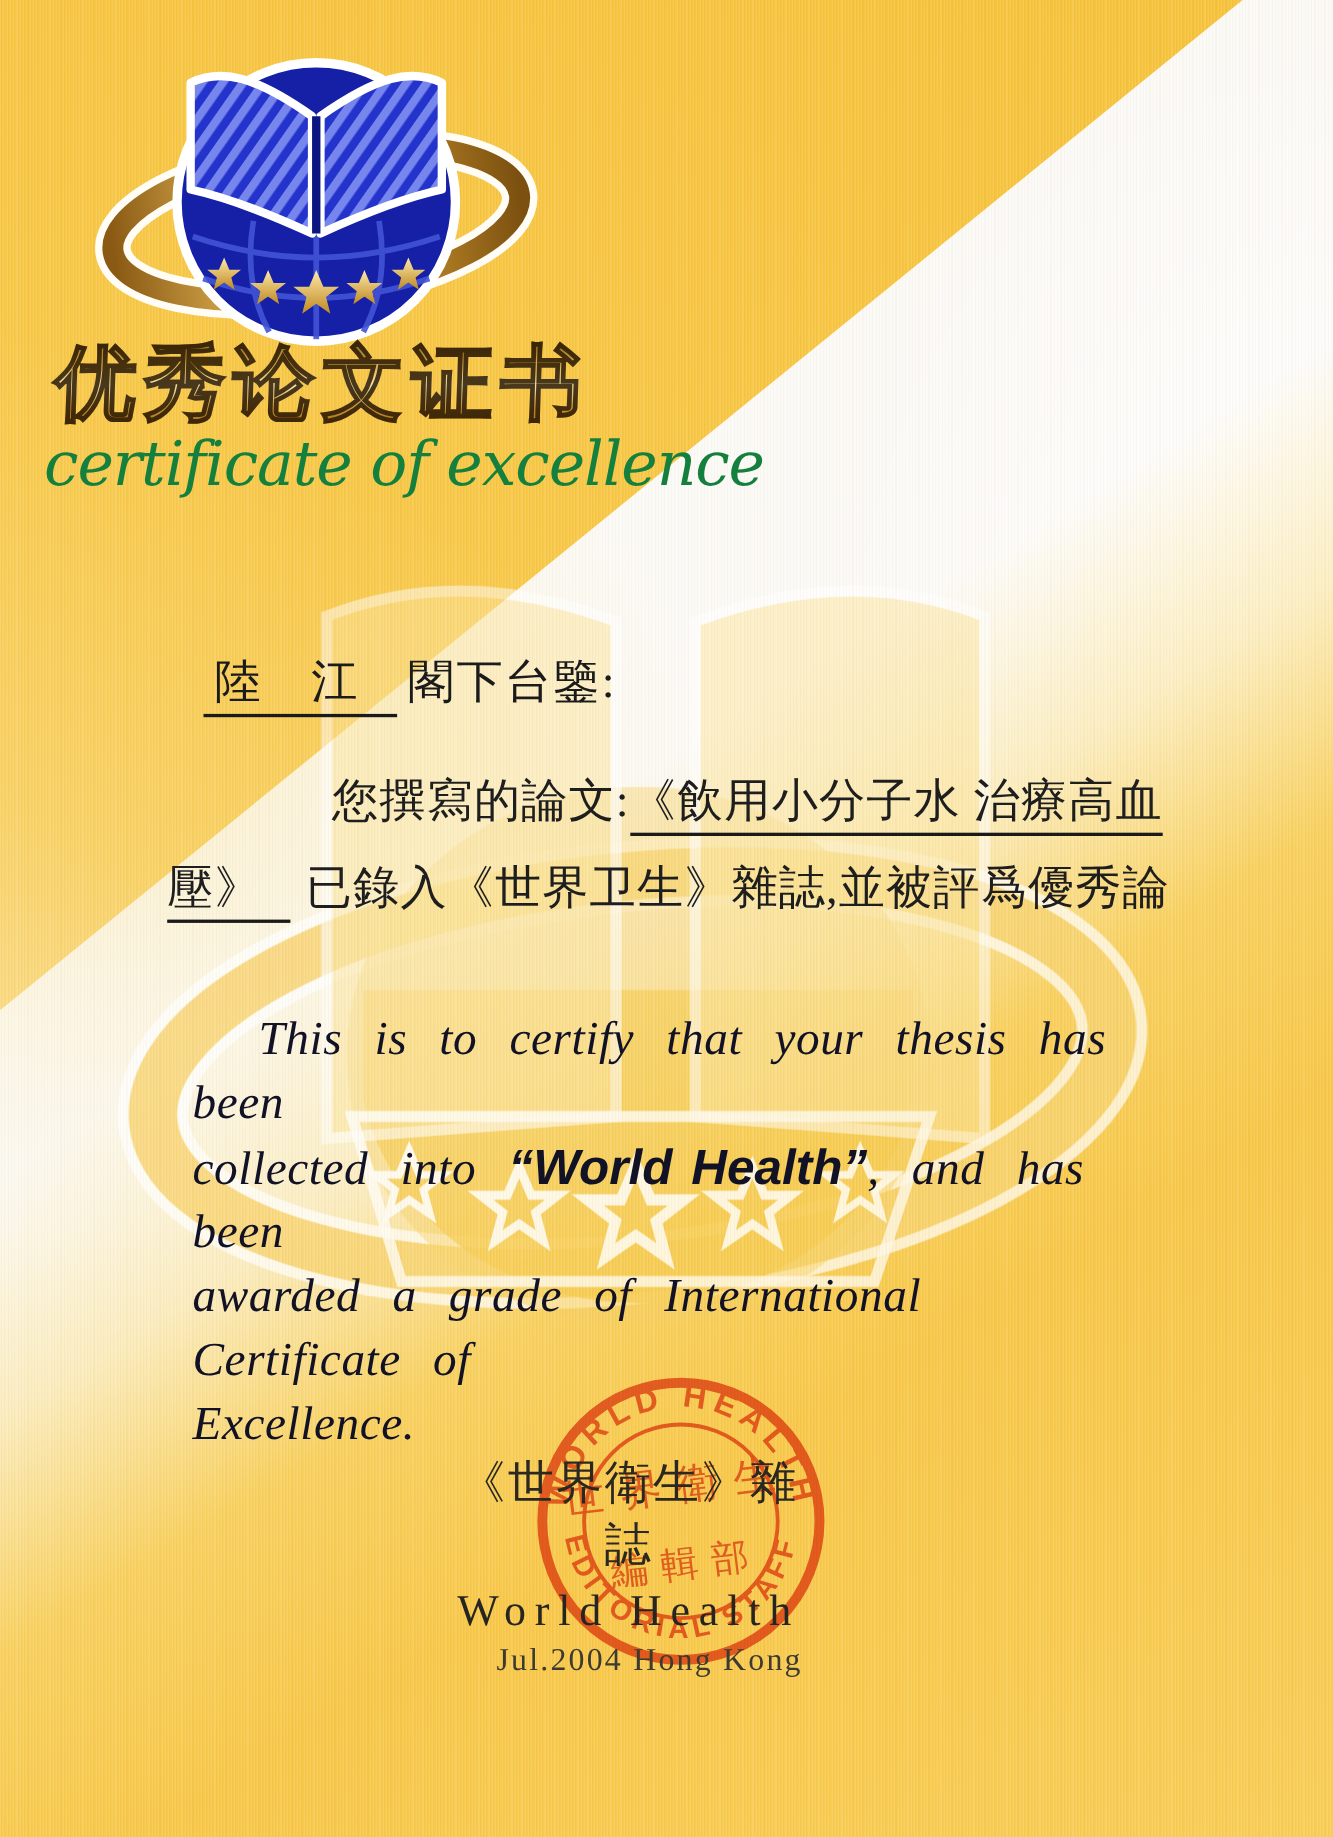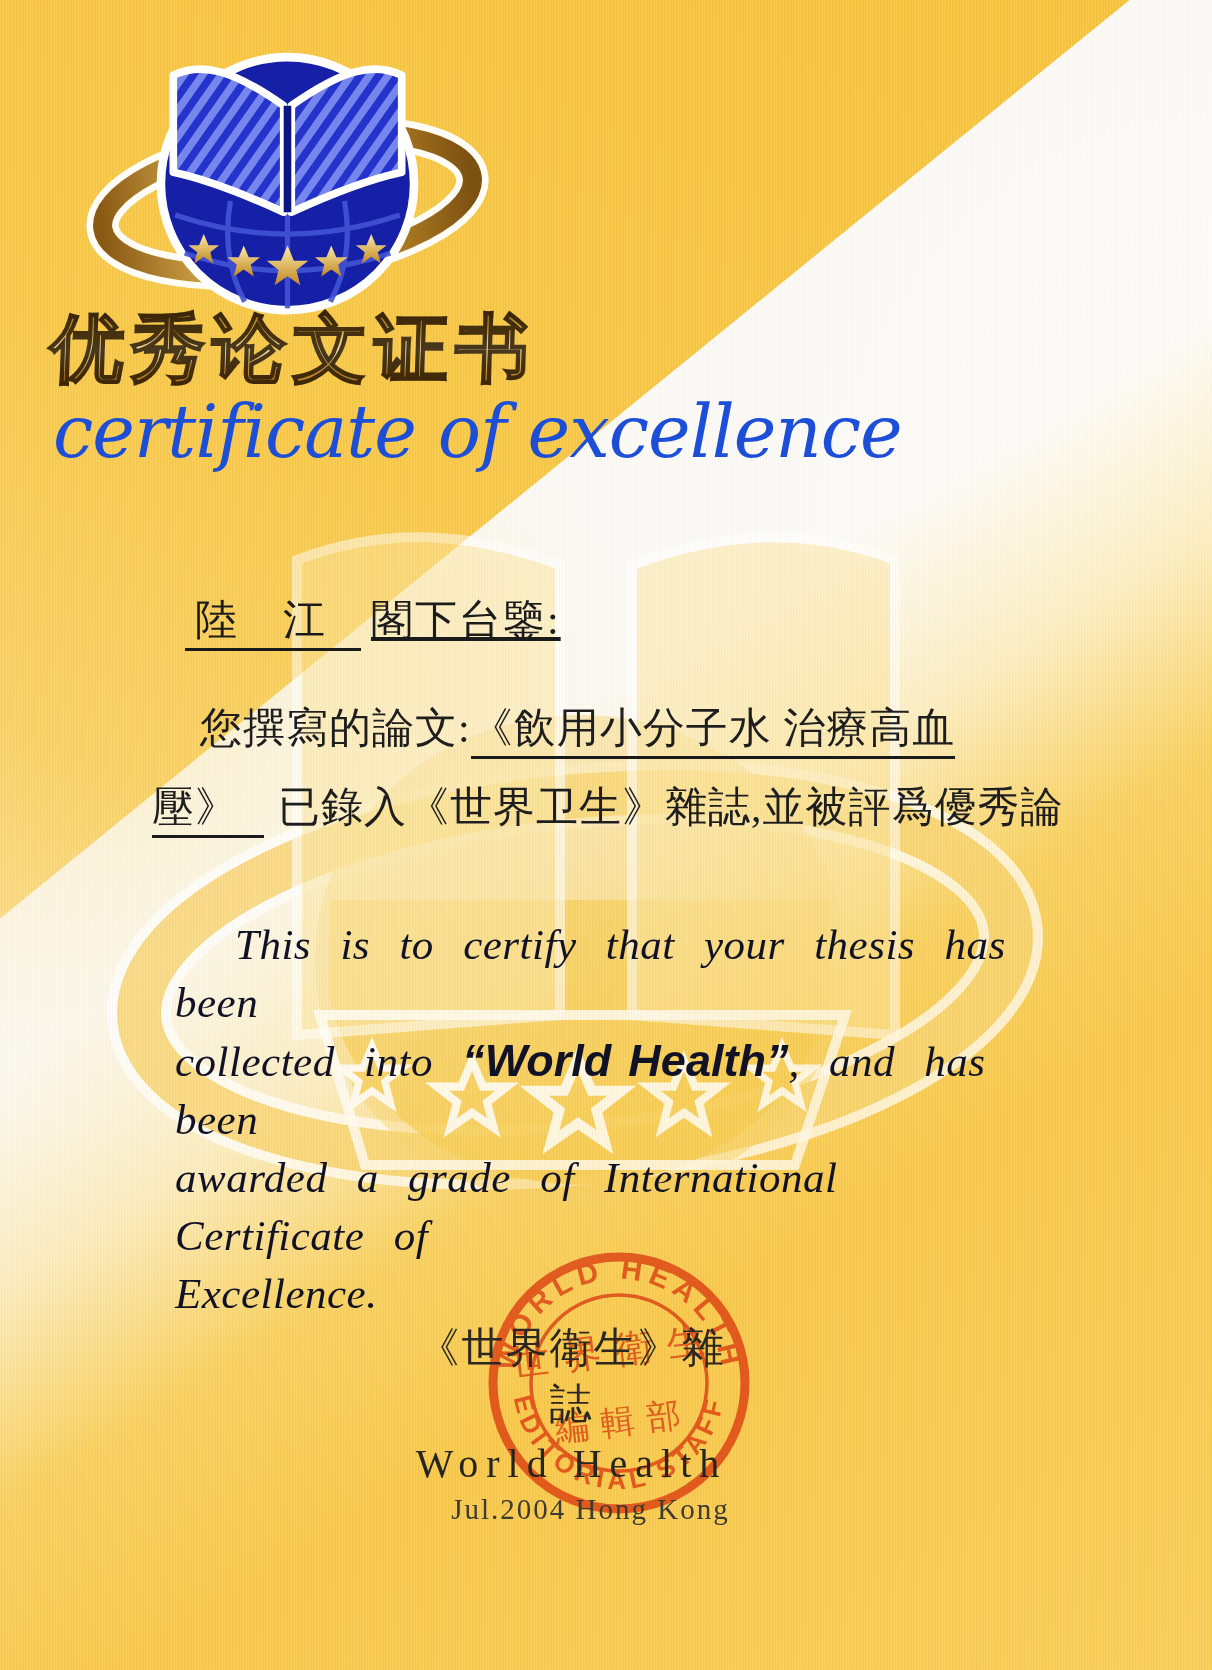--- a/index.html
+++ b/index.html
@@ -53,32 +53,32 @@
   }
   @supports (-webkit-background-clip: text){
     .title-cn{
       background:linear-gradient(180deg,#6E4A12 4%,#D9A948 30%,#F6E3A8 50%,#C28A2E 74%,#8A5C16 96%);
       -webkit-background-clip:text;background-clip:text;color:transparent;
       -webkit-text-stroke:2px rgba(42,26,4,.85);
       text-shadow:none;
     }
   }
   .title-en{
-    left:53px;top:390px;width:1000px;
+    left:40px;top:390px;width:1000px;
     font-family:"DejaVu Serif",serif;font-style:italic;
-    font-size:72px;color:#1d4ed8;letter-spacing:-1px;
+    font-size:56px;color:#15803d;letter-spacing:-1px;
   }
   
   .salutation{left:185px;top:592px;font-size:42px;color:#1b1b1b;letter-spacing:2px;}
   .u{border-bottom:3px solid #1a1a1a;padding-bottom:5px;}
   .salutation .name{padding:0 34px 5px 10px;}
-  .salutation .hon{margin-left:10px;text-decoration:underline;}
+  .salutation .hon{margin-left:10px;}
   .para-cn{left:152px;top:700px;width:905px;font-size:42px;color:#1e1e1e;letter-spacing:1px;}
   .para-cn .ln{height:79px;white-space:nowrap;}
-  .para-cn .ind{padding-left:48px;}
+  .para-cn .ind{padding-left:48px;text-align:right;}
   .jbold{font-weight:400;margin-top:47px;}
   .u-tail{padding-right:26px;}
   .gap-l{margin-left:14px;}
   
   .para-en{
     left:175px;top:916px;width:870px;
     font-family:"Liberation Serif",serif;font-style:italic;
     font-size:43px;line-height:58px;color:#121226;word-spacing:.42em;
     letter-spacing:.5px;
   }

